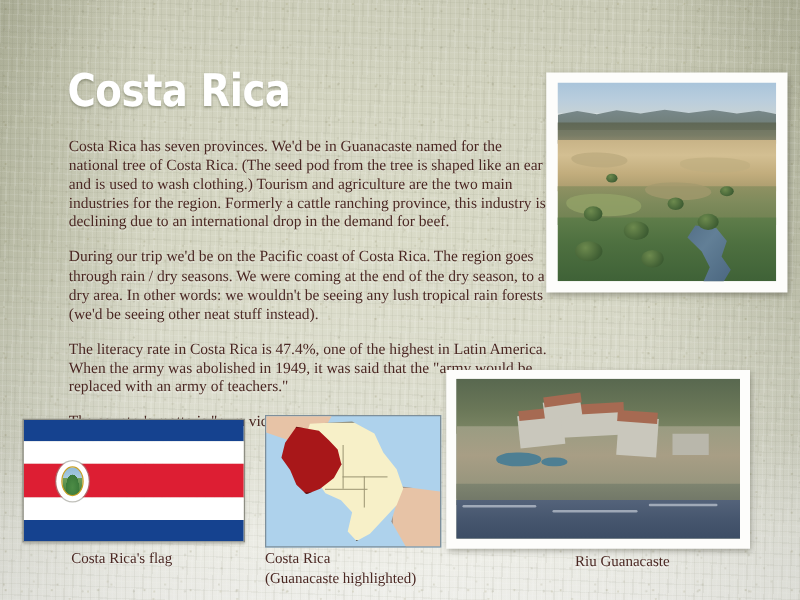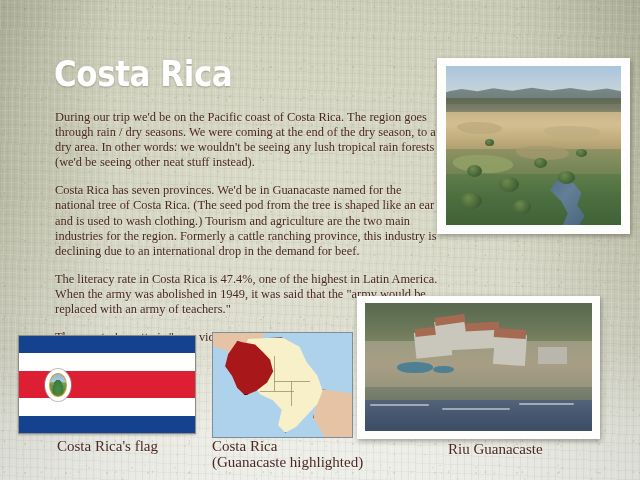--- a/index.html
+++ b/index.html
@@ -273,44 +273,44 @@
   .map-line {
     position: absolute;
     background: #9a9470;
     opacity: 0.8;
   }
 
   
   .caption {
     position: absolute;
     color: #4a2722;
-    font-size: 15px;
+    font-size: 12px;
     line-height: 16px;
     text-shadow: 0 1px 0 rgba(255,255,255,0.45);
     white-space: pre-line;
   }
   #caption-flag  { left: 57px; top: 438px; }
   #caption-map   { left: 212px; top: 438px; }
-  #caption-riu   { left: 448px; top: 441px; }
+  #caption-riu   { left: 460px; top: 441px; }
 </style>
 </head>
 <body>
 
 <div id="slide">
 
   <div class="bg-base"></div>
   <div class="bg-fibers"></div>
   <div class="bg-speckle"></div>
   <div class="bg-vignette"></div>
 
   <div id="title">Costa Rica</div>
 
   <div id="body-copy">
+    <p>Costa Rica has seven provinces. We'd be in Guanacaste named for the national tree of Costa Rica. (The seed pod from the tree is shaped like an ear and is used to wash clothing.) Tourism and agriculture are the two main industries for the region. Formerly a cattle ranching province, this industry is declining due to an international drop in the demand for beef.</p>
     <p>During our trip we'd be on the Pacific coast of Costa Rica. The region goes through rain / dry seasons. We were coming at the end of the dry season, to a dry area. In other words: we wouldn't be seeing any lush tropical rain forests (we'd be seeing other neat stuff instead).</p>
-    <p>Costa Rica has seven provinces. We'd be in Guanacaste named for the national tree of Costa Rica. (The seed pod from the tree is shaped like an ear and is used to wash clothing.) Tourism and agriculture are the two main industries for the region. Formerly a cattle ranching province, this industry is declining due to an international drop in the demand for beef.</p>
     <p>The literacy rate in Costa Rica is 47.4%, one of the highest in Latin America. When the army was abolished in 1949, it was said that the "army would be replaced with an army of teachers."</p>
     <p>The country's motto is "pura vida" meaning "full of life".</p>
   </div>
 
   <div class="photo-frame" id="photo-landscape">
     <div class="photo-inner">
       <div class="landscape-art">
         <div class="ls-sky"></div>
         <div class="ls-farhills"></div>
         <div class="ls-darkband"></div>

